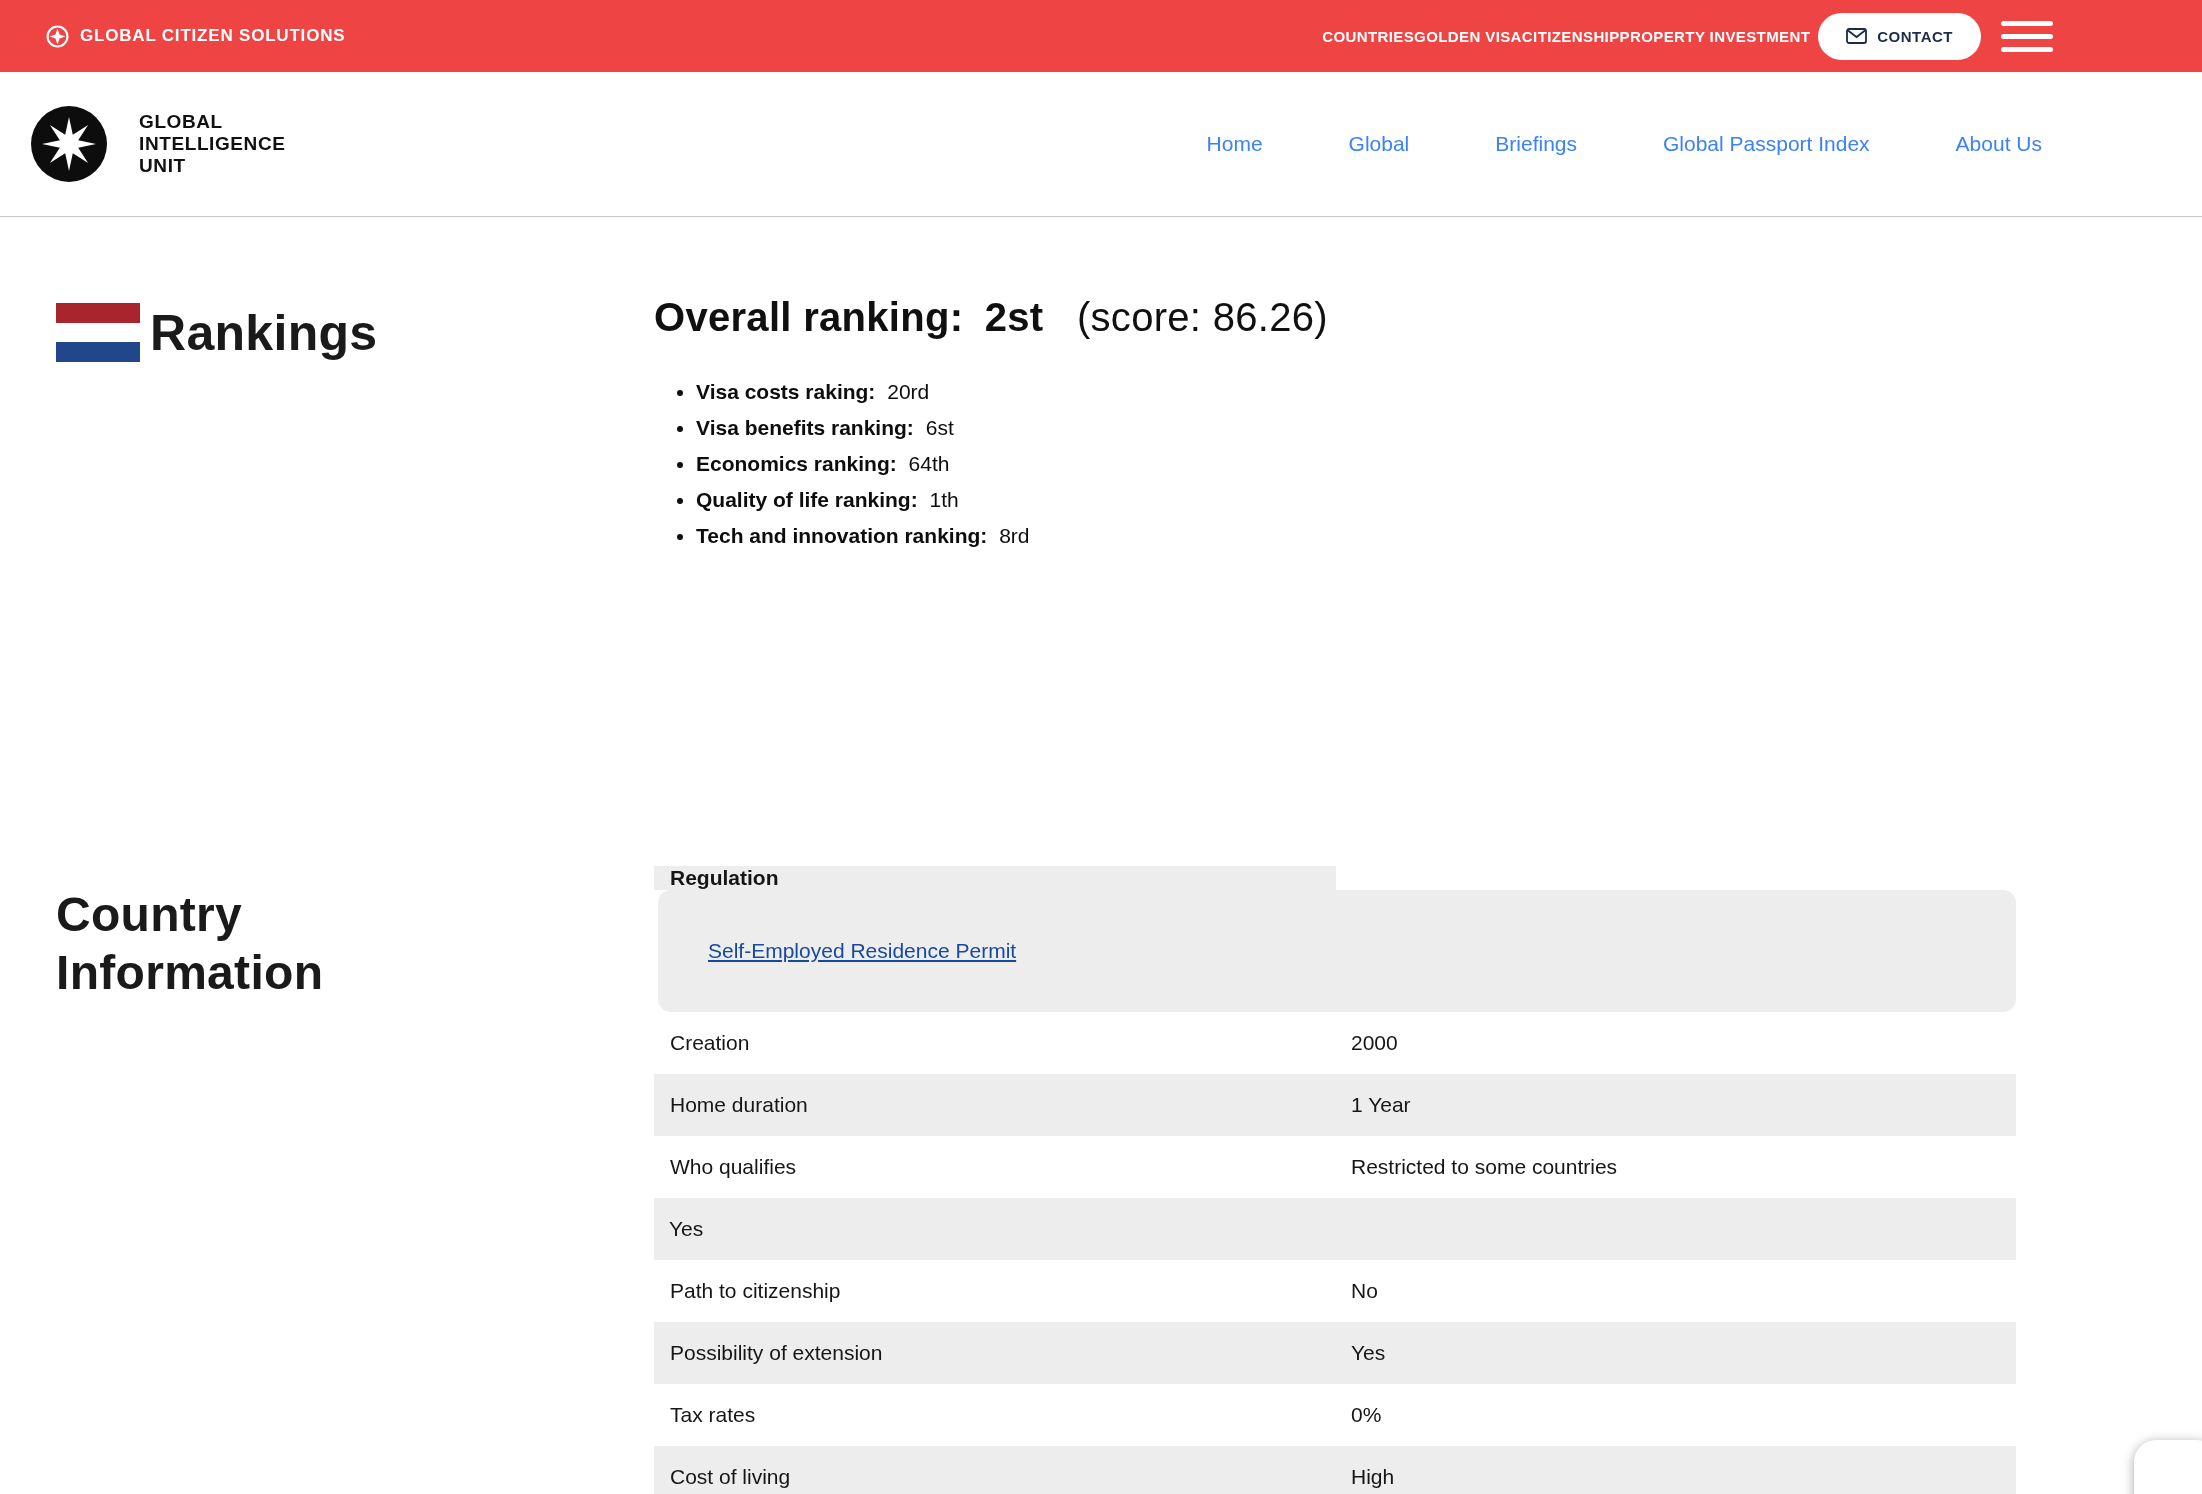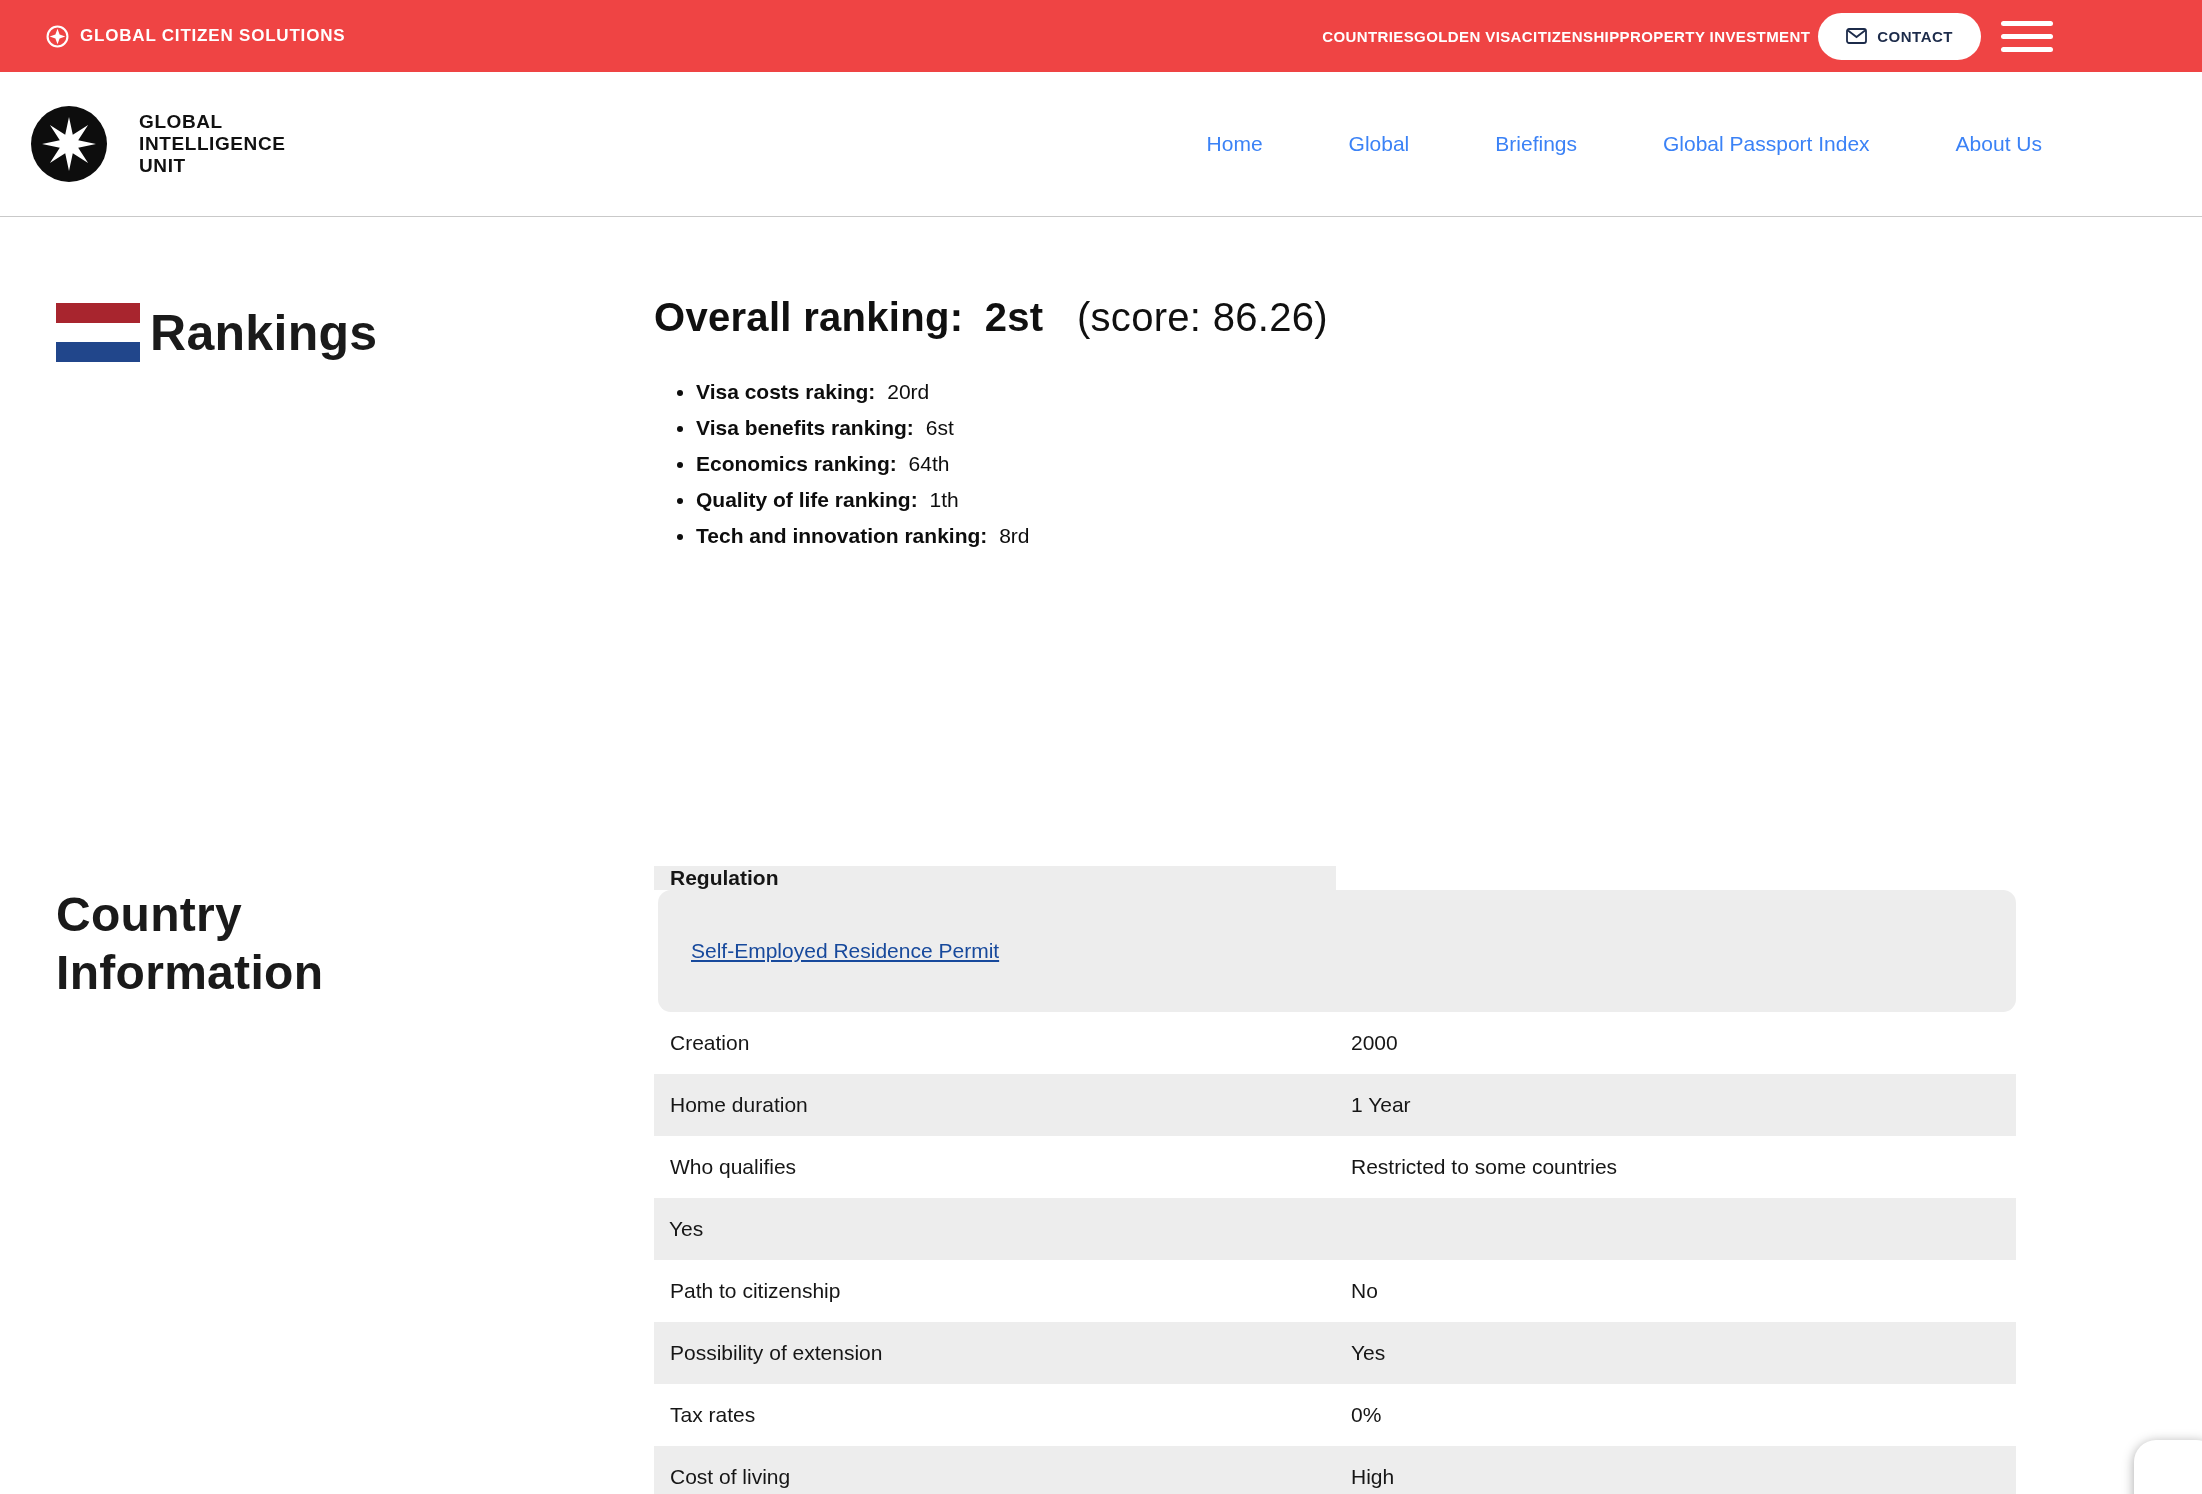--- a/index.html
+++ b/index.html
@@ -201,21 +201,21 @@
   }
   .thead .hcell-label {
     width: 682px;
     padding-left: 16px;
     font-weight: bold;
     flex-shrink: 0;
   }
   .thead .hcell-value {
     flex: 1;
     margin-left: 4px;
-    padding-left: 33px;
+    padding-left: 50px;
     border-radius: 13px;
   }
   .regulation-link {
     color: #17499c;
     text-decoration: underline;
     cursor: pointer;
   }
   .trow {
     display: flex;
     align-items: center;

